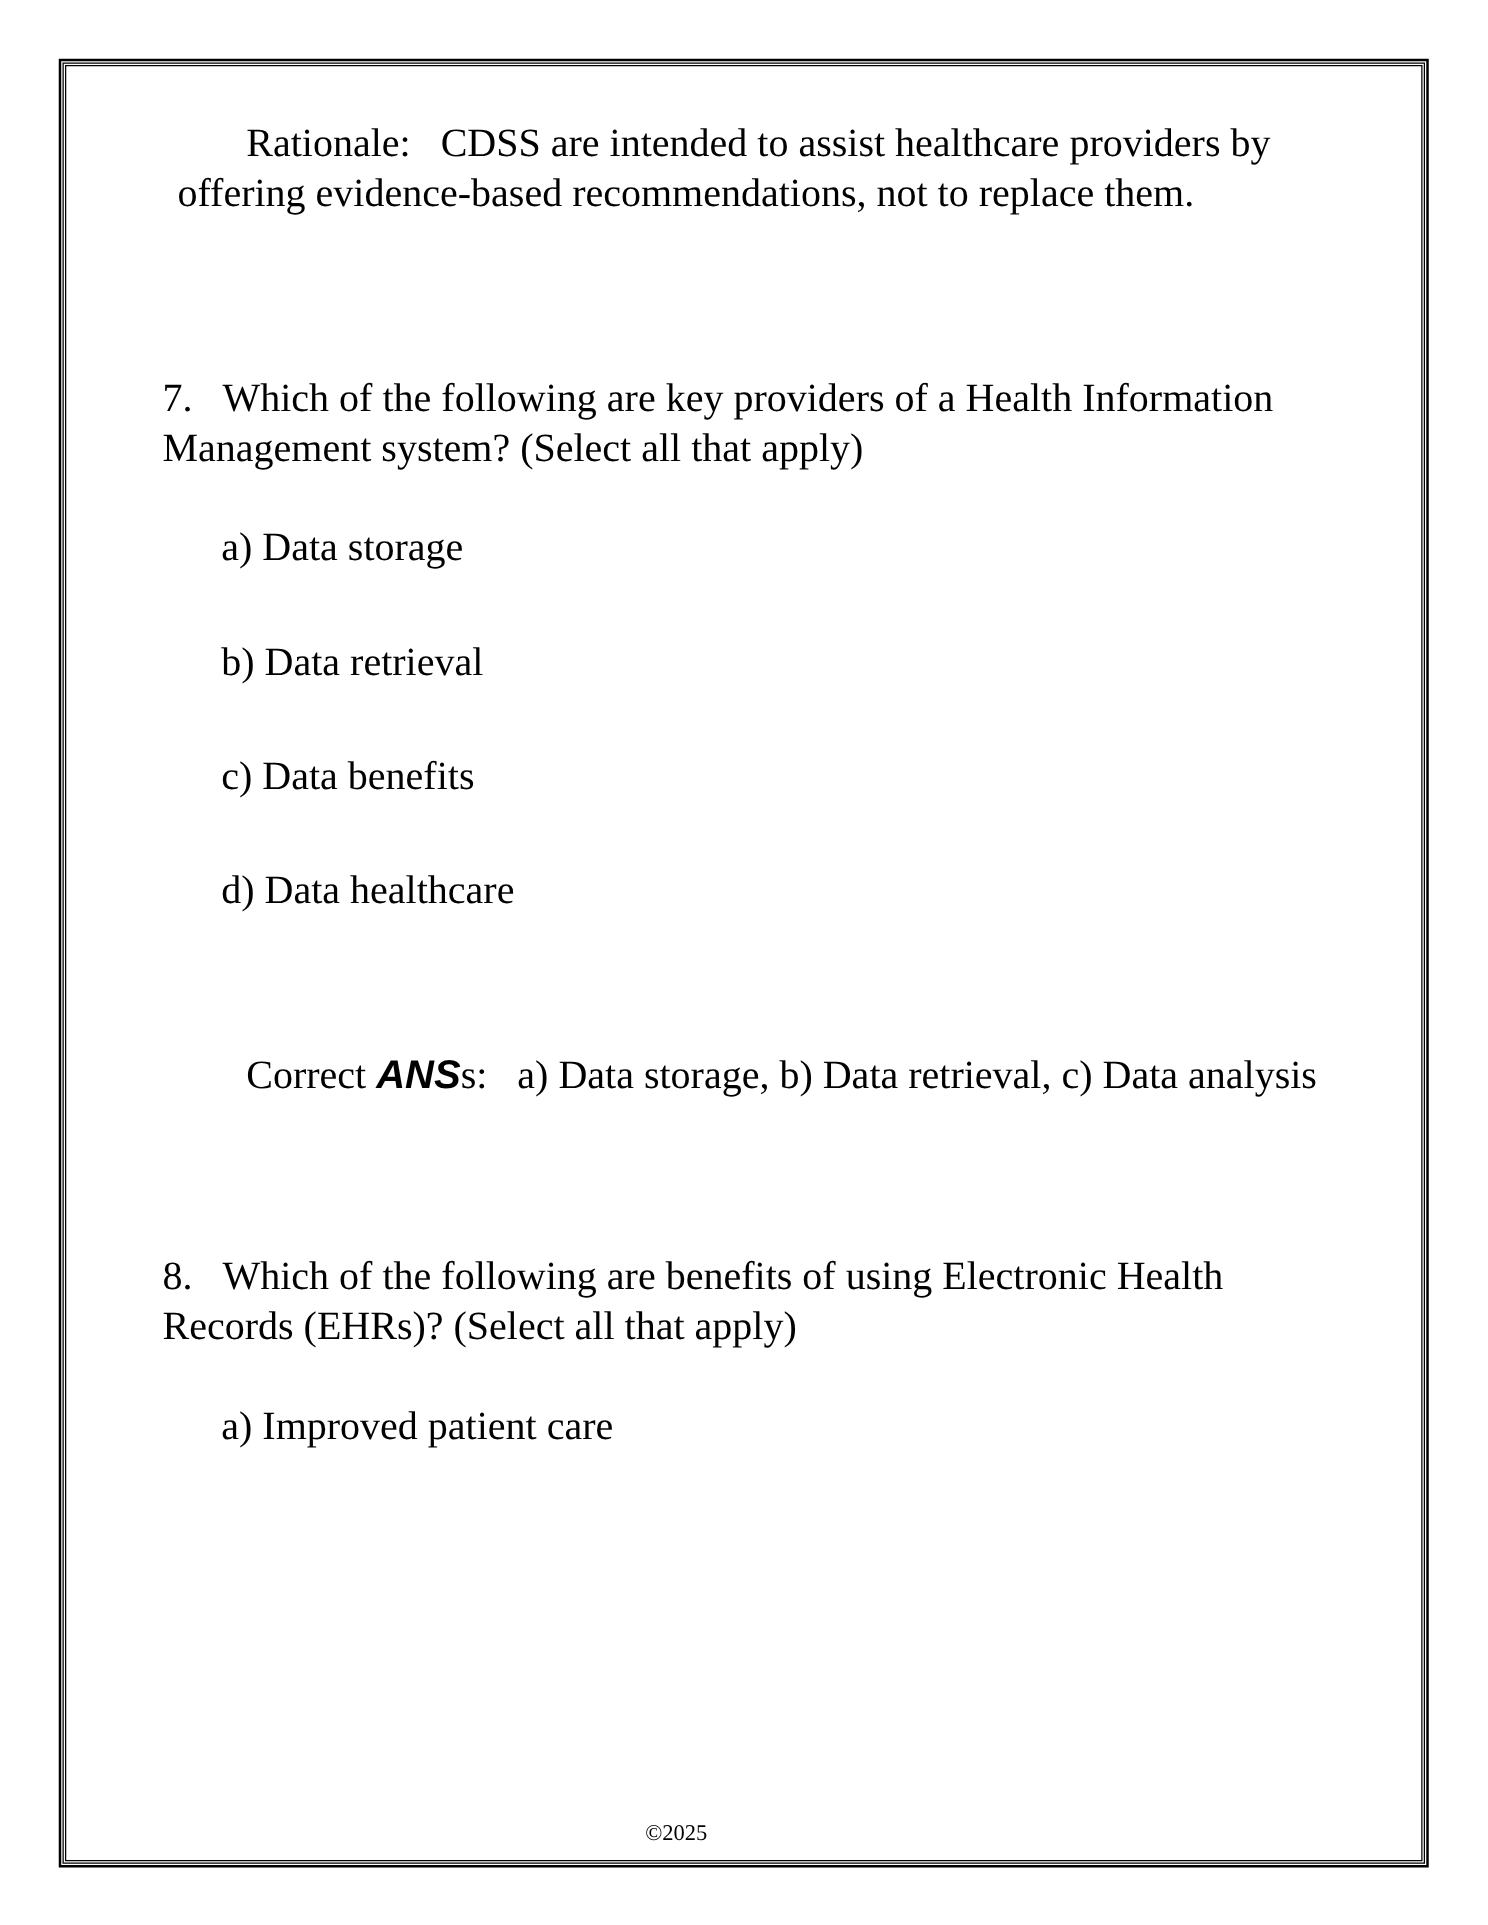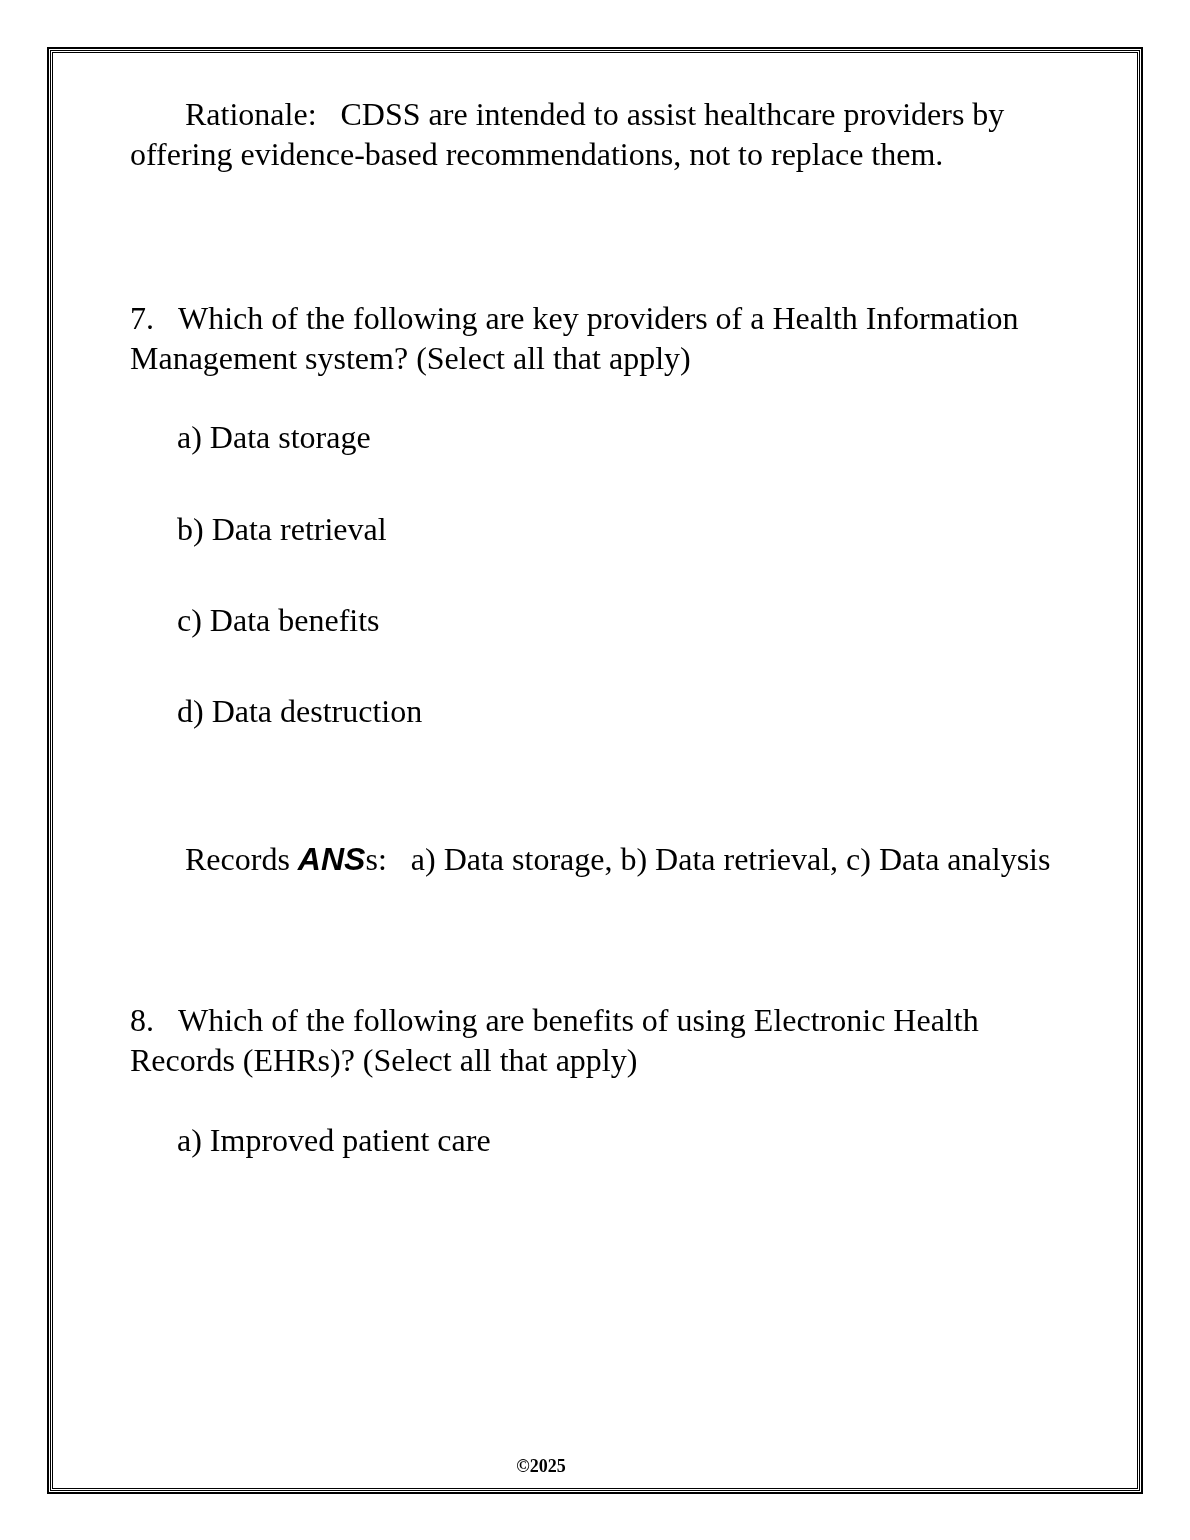--- a/index.html
+++ b/index.html
@@ -14,27 +14,27 @@
   }
   .frame-inner {
     position: absolute; left: 52px; top: 52px; width: 1086px; height: 1437px;
     border: 1px solid #000; box-sizing: border-box;
   }
   .content {
     position: absolute; left: 130px; top: 94px; width: 940px;
     font-family: "Liberation Serif", serif; font-size: 32px; line-height: 40px; color: #000;
   }
   .p { margin: 0; }
-  .indent1 { text-indent: 55px; }
+  .indent1 { text-indent: 55px; margin-left: 12px; }
   .ans-bold { font-family: "Liberation Sans", sans-serif; font-weight: bold; font-style: italic; }
   .option { padding-left: 35px; margin: 12px; }
   .heading { padding-left: 38px; margin: 0; }
   .footer {
     position: absolute; left: 0; width: 1082px; top: 1456px; text-align: center;
-    font-family: "Liberation Serif", serif; font-weight: bold; font-size: 18px; color: #000;
+    font-family: "Liberation Serif", serif; font-weight: normal; font-size: 18px; color: #000;
   }
 </style>
 </head>
 <body>
 
 <div class="frame-outer"></div>
 <div class="frame-mid"></div>
 <div class="frame-inner"></div>
 
 <div class="content">
@@ -48,25 +48,25 @@
 
   <p class="p"><span>7.</span>&nbsp;&nbsp;&nbsp;<span>Which of the following are key providers of a Health Information Management system? (Select all that apply)</span></p>
 
   <div style="height:27px"></div>
   <p class="option">a) Data storage</p>
   <div style="height:28px"></div>
   <p class="option">b) Data retrieval</p>
   <div style="height:27px"></div>
   <p class="option">c) Data benefits</p>
   <div style="height:27px"></div>
-  <p class="option">d) Data destruction</p>
+  <p class="option">d) Data healthcare</p>
 
   <div style="height:96px"></div>
 
-  <p class="p indent1"><span>Records </span><span class="ans-bold">ANS</span><span>s:</span>&nbsp;&nbsp;&nbsp;<span>a) Data storage, b) Data retrieval, c) Data analysis</span></p>
+  <p class="p indent1"><span>Correct </span><span class="ans-bold">ANS</span><span>s:</span>&nbsp;&nbsp;&nbsp;<span>a) Data storage, b) Data retrieval, c) Data analysis</span></p>
 
   <div style="height:26px"></div>
 
 
   <div style="height:95px"></div>
 
   <p class="p"><span>8.</span>&nbsp;&nbsp;&nbsp;<span>Which of the following are benefits of using Electronic Health Records (EHRs)? (Select all that apply)</span></p>
 
   <div style="height:28px"></div>
   <p class="option">a) Improved patient care</p>

